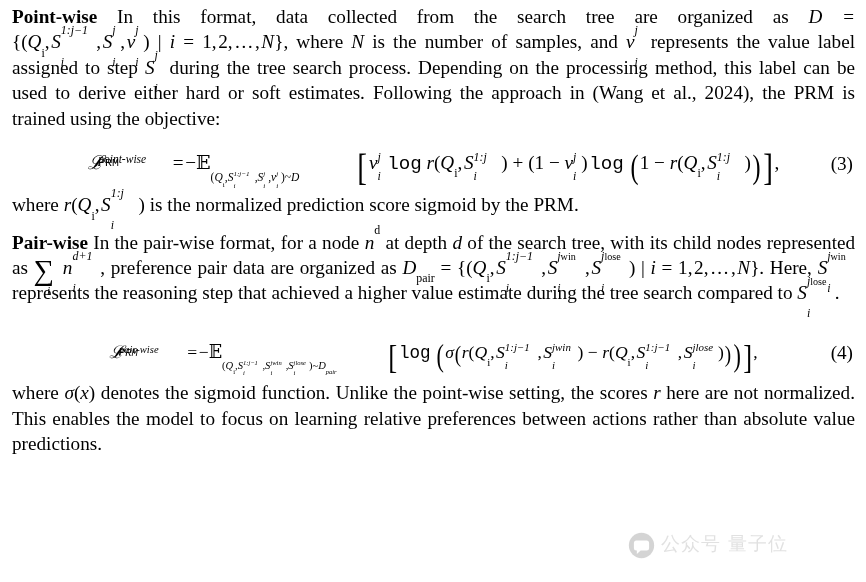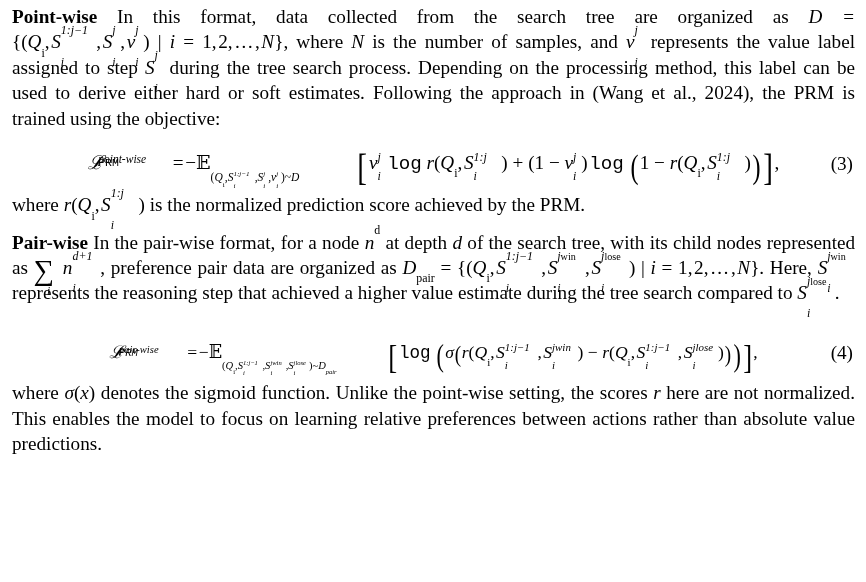--- a/index.html
+++ b/index.html
@@ -252,21 +252,21 @@
 
     <div class="eqrow">
       <div class="eqbody">
         <span class="lhs w-pw"><span class="Lsym">ℒ</span><span class="lhs-sup">point-wise</span><span class="lhs-sub">PRM</span></span><span class="mathu">=</span> <span class="mathu">−</span><span class="bbE">𝔼</span><span class="esub"><span>(<span class="mathi">Q</span><sub>i</sub>,<span class="mathi">S</span><span class="ss ssw3"><span class="sup">1:j−1</span><span class="sub">i</span></span>,<span class="mathi">S</span><span class="ss ssw1"><span class="sup">j</span><span class="sub">i</span></span>,<span class="mathi">v</span><span class="ss ssw1"><span class="sup">j</span><span class="sub">i</span></span>)~<span class="mathi">D</span></span></span><span style="display:inline-block;width:7.6em"></span><span class="bigb">[</span><span class="mathu nw"><span class="mathi">v</span><span class="ss ssw1"><span class="sup">j</span><span class="sub">i</span></span> <span class="op">log</span> <span class="mathi">r</span>(<span class="mathi">Q</span><sub>i</sub>, <span class="mathi">S</span><span class="ss ssw2"><span class="sup">1:j</span><span class="sub">i</span></span>) + (1 − <span class="mathi">v</span><span class="ss ssw1"><span class="sup">j</span><span class="sub">i</span></span>) <span class="op">log</span> <span class="bigp">(</span>1 − <span class="mathi">r</span>(<span class="mathi">Q</span><sub>i</sub>, <span class="mathi">S</span><span class="ss ssw2"><span class="sup">1:j</span><span class="sub">i</span></span>)<span class="bigp">)</span></span><span class="bigb">]</span><span class="mathu">,</span>
       </div>
       <span class="eqnum">(3)</span>
     </div>
 
     <div class="gap-eq-bot"></div>
 
-    <p class="para"><span>where</span> <span class="mathu nw"><span class="mathi">r</span>(<span class="mathi">Q</span><sub>i</sub>, <span class="mathi">S</span><span class="ss ssw2"><span class="sup">1:j</span><span class="sub">i</span></span>)</span> <span>is the normalized prediction score achieved by the PRM.</span></p>
+    <p class="para"><span>where</span> <span class="mathu nw"><span class="mathi">r</span>(<span class="mathi">Q</span><sub>i</sub>, <span class="mathi">S</span><span class="ss ssw2"><span class="sup">1:j</span><span class="sub">i</span></span>)</span> <span>is the normalized prediction score sigmoid by the PRM.</span></p>
 
     <div class="gap-sm"></div>
 
     <p class="para"><span class="lead">Pair-wise</span> <span>In the pair-wise format, for a node</span> <span class="mathu nw"><span class="mathi">n</span><sup>d</sup></span> <span>at depth</span> <span class="mathi">d</span> <span>of the search tree, with its child nodes represented as</span> <span class="mathu nw"><span class="sum">∑</span><span class="sumsub"><span>i</span></span><span style="display:inline-block;width:0.45em"></span><span class="mathi">n</span><span class="ss ssw2"><span class="sup">d+1</span><span class="sub">i</span></span></span><span>, preference pair data are organized as</span> <span class="mathu nw"><span class="mathi">D</span><sub style="font-style:normal">pair</sub> = {(<span class="mathi">Q</span><sub>i</sub>, <span class="mathi">S</span><span class="ss ssw3"><span class="sup">1:j−1</span><span class="sub">i</span></span>, <span class="mathi">S</span><span class="ss ssw2"><span class="sup">j<span style="font-style:normal;font-size:0.85em">win</span></span><span class="sub">i</span></span>, <span class="mathi">S</span><span class="ss ssw2"><span class="sup">j<span style="font-style:normal;font-size:0.85em">lose</span></span><span class="sub">i</span></span>) | <span class="mathi">i</span> = 1, 2, … , <span class="mathi">N</span>}.</span> <span>Here,</span> <span class="mathu nw"><span class="mathi">S</span><span class="ss ssw2"><span class="sup">j<span style="font-style:normal;font-size:0.85em">win</span></span><span class="sub">i</span></span></span> <span>represents the reasoning step that achieved a higher value estimate during the tree search compared to</span> <span class="mathu nw"><span class="mathi">S</span><span class="ss ssw2"><span class="sup">j<span style="font-style:normal;font-size:0.85em">lose</span></span><span class="sub">i</span></span></span><span>.</span></p>
 
     <div class="gap-md"></div>
 
 
     <div class="gap-eq-top"></div>
 
@@ -276,13 +276,20 @@
       </div>
       <span class="eqnum">(4)</span>
     </div>
 
     <div class="gap-eq-bot"></div>
 
     <p class="para"><span>where</span> <span class="mathu nw"><span class="mathi">σ</span>(<span class="mathi">x</span>)</span> <span>denotes the sigmoid function. Unlike the point-wise setting, the scores</span> <span class="mathi">r</span> <span>here are not normalized. This enables the model to focus on learning relative preferences between actions rather than absolute value predictions.</span></p>
 
   </div>
 
+  <div class="watermark">
+    <svg class="wm-logo" viewBox="0 0 32 32">
+      <circle cx="16" cy="16" r="15" fill="#9b9b9b"></circle>
+      <path d="M10 10 h12 a3 3 0 0 1 3 3 v6 a3 3 0 0 1 -3 3 h-7 l-4.5 4 v-4 h-0.5 a3 3 0 0 1 -3 -3 v-6 a3 3 0 0 1 3 -3 z" fill="#ffffff"></path>
+    </svg>
+    <span class="wm-text">公众号 量子位</span>
+  </div>
 </div>
 
 </body></html>

